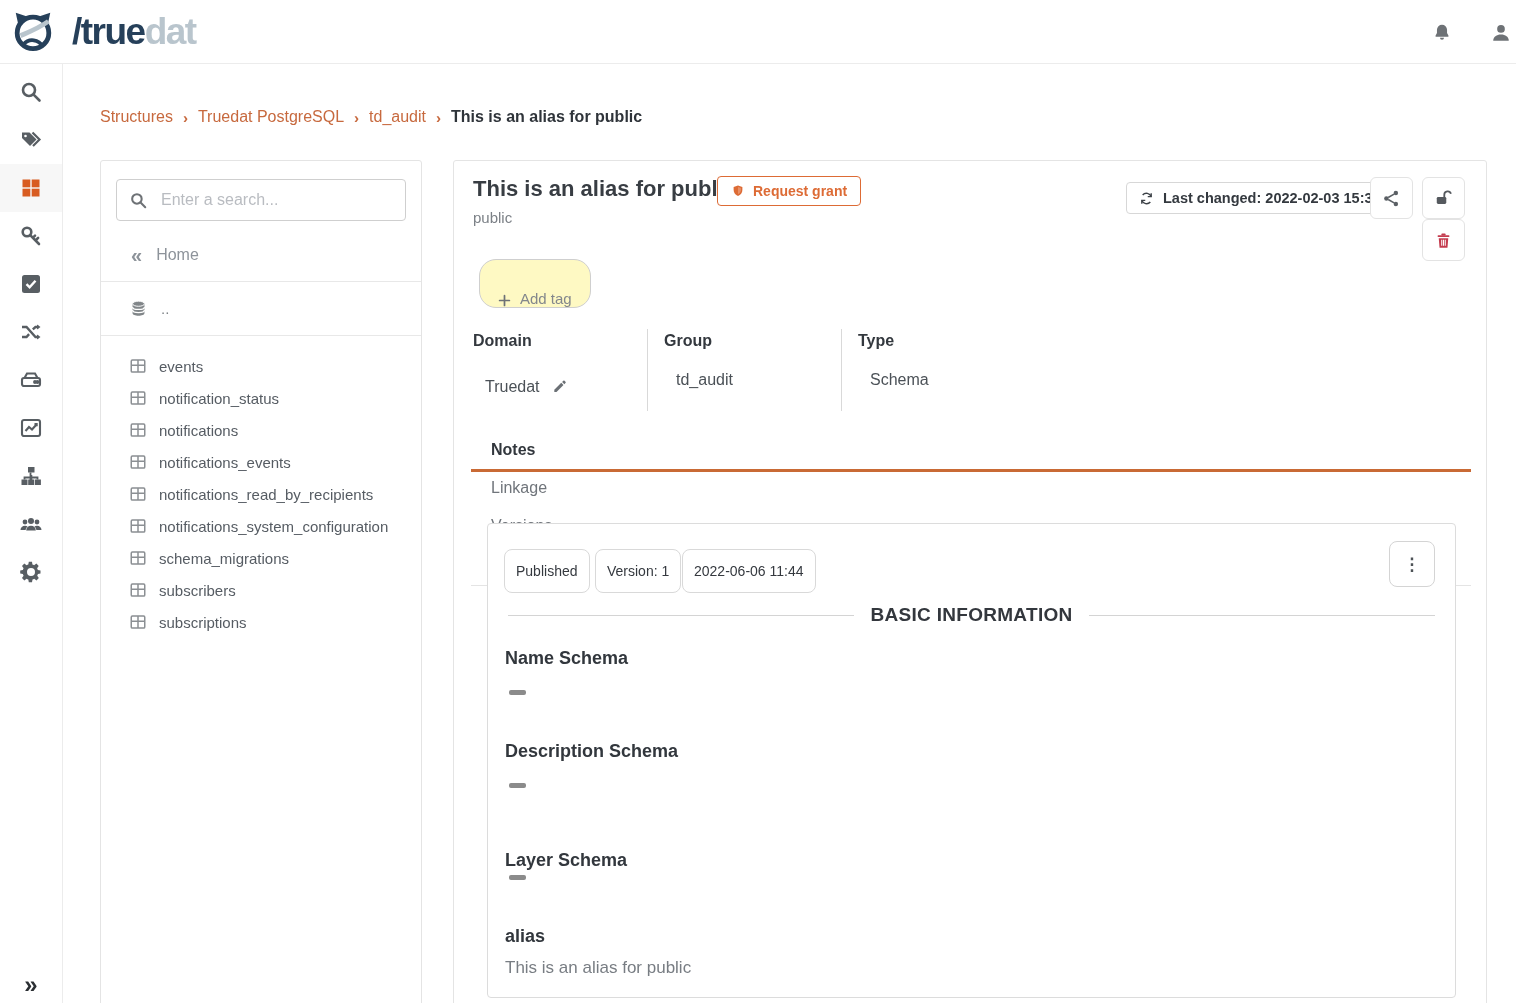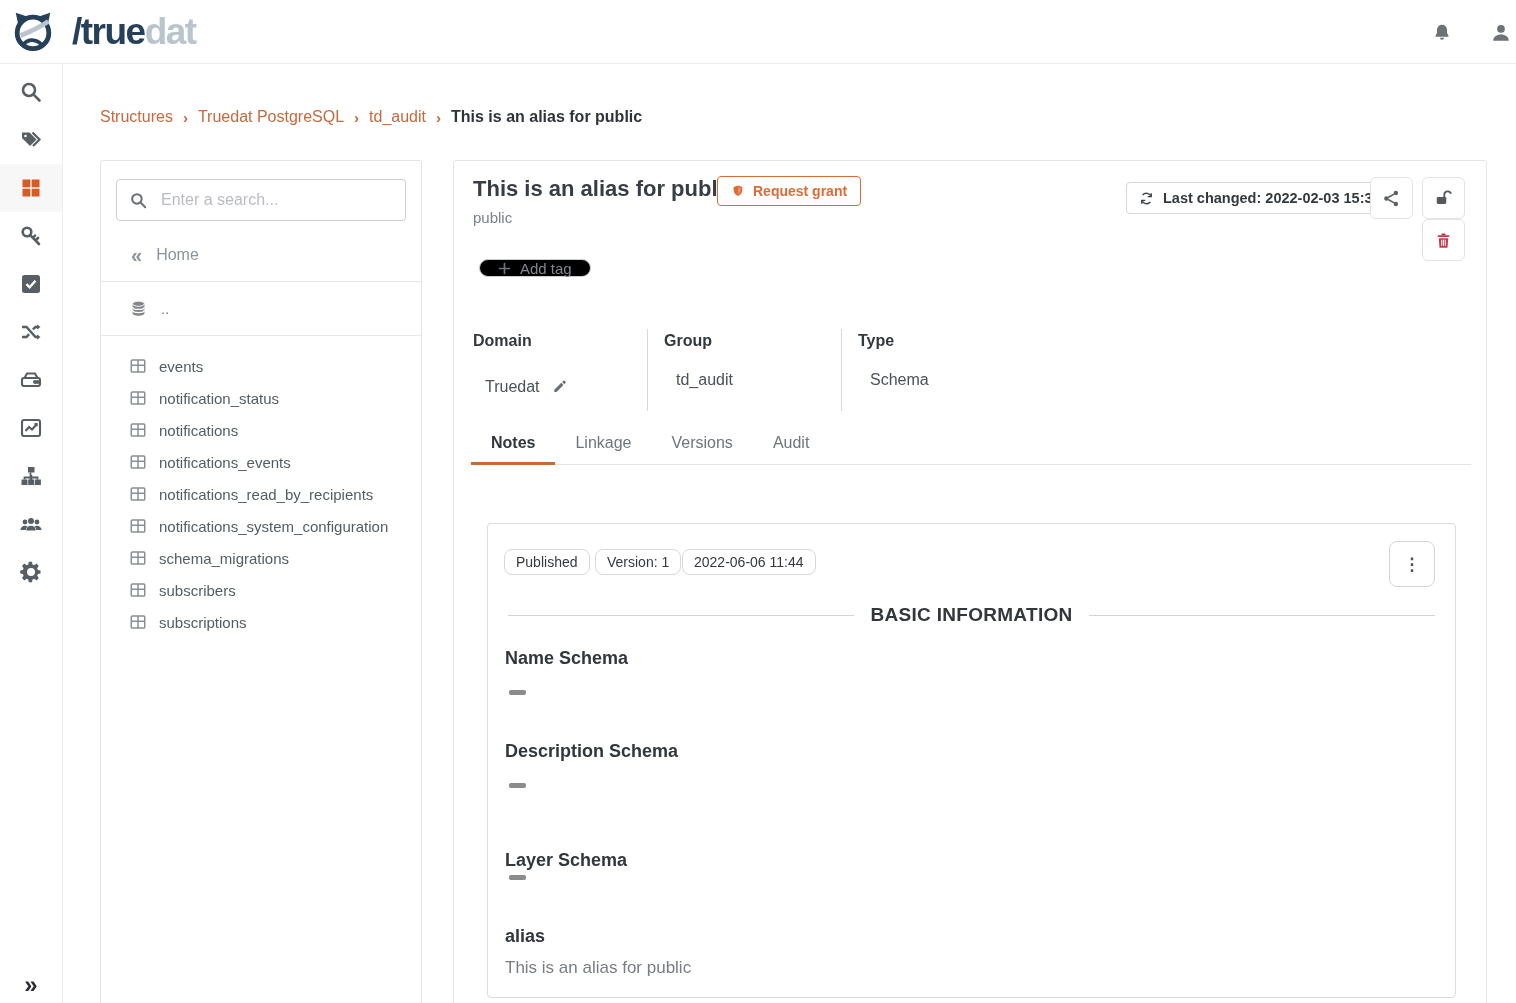--- a/index.html
+++ b/index.html
@@ -75,41 +75,41 @@
                   font-size:14.5px; font-weight:bold; cursor:pointer;
                   font-family:"Liberation Sans", sans-serif; }
   .last-changed svg { width:15px; height:15px; color:#3c4147; }
   .icon-btn { position:absolute; width:43px; height:42px; background:#fff;
               border:1px solid #e3e3e3; border-radius:6px; cursor:pointer;
               display:flex; align-items:center; justify-content:center; }
   .icon-btn svg { width:19px; height:19px; }
   .btn-share { left:916px; top:16px; color:#5b6065; }
   .btn-unlock { left:968px; top:16px; color:#55595e; }
   .btn-delete { left:968px; top:58px; color:#c43b4e; }
-  .add-tag { position:absolute; left:25px; top:98px; height:18px; display:flex; align-items:center;
-             gap:9px; padding:0 18px; background:#000000; border:1px solid #cfcfcf; border-radius:17px;
+  .add-tag { position:absolute; left:25px; top:98px; height:49px; display:flex; align-items:flex-end;
+             gap:9px; padding:0 18px; background:#fef9c3; border:1px solid #cfcfcf; border-radius:17px;
              color:#83878c; font-size:15px; cursor:pointer; font-family:"Liberation Sans", sans-serif; }
   .add-tag svg { width:13px; height:13px; color:#6e7276; }
 
   .meta-label { position:absolute; font-size:16px; font-weight:bold; color:#33383e; }
   .meta-value { position:absolute; font-size:16px; color:#4b5157; }
   .meta-div { position:absolute; top:168px; height:82px; border-left:1px solid #d9d9d9; }
   .pencil { display:inline-block; margin-left:12px; cursor:pointer; color:#6b7075; }
   .pencil svg { width:16px; height:16px; vertical-align:-2px; }
 
-  .tabs { position:absolute; left:17px; top:265px; width:1000px; display:flex;
-          border-bottom:1px solid #e4e4e4; }
+  .tabs { position:absolute; left:17px; top:272px; width:1000px; display:flex;
+          border-bottom:1px solid #e4e4e4;flex-direction:column; }
   .tab { padding:8px 20px 10px 20px; font-size:16px; color:#70757b; cursor:pointer;
          border-bottom:3px solid transparent; margin-bottom:-1px; }
   .tab.active { color:#32373d; font-weight:bold; border-bottom-color:#c96a35; }
 
   
   .note-card { position:absolute; left:33px; top:362px; width:969px; height:475px;
                border:1px solid #dcdcdc; border-radius:4px; background:#fff; }
-  .badge { position:absolute; top:25px; height:26px; display:flex; align-items:center;
+  .badge { position:absolute; top:25px; height:44px; display:flex; align-items:center;
            padding:0 11px; border:1px solid #d9d9d9; border-radius:8px; font-size:14px;
            color:#35393f; background:#fff; }
   .badge-status { left:16px; }
   .badge-version { left:107px; }
   .badge-date { left:194px; }
   .kebab-btn { position:absolute; left:901px; top:17px; width:46px; height:46px; background:#fff;
                border:1px solid #d4d4d4; border-radius:8px; cursor:pointer; color:#4e5357;
                font-size:17px; font-weight:bold; line-height:1; display:flex; align-items:center;
                justify-content:center; letter-spacing:0; }
   .section-head { position:absolute; left:20px; right:20px; top:80px; display:flex;

